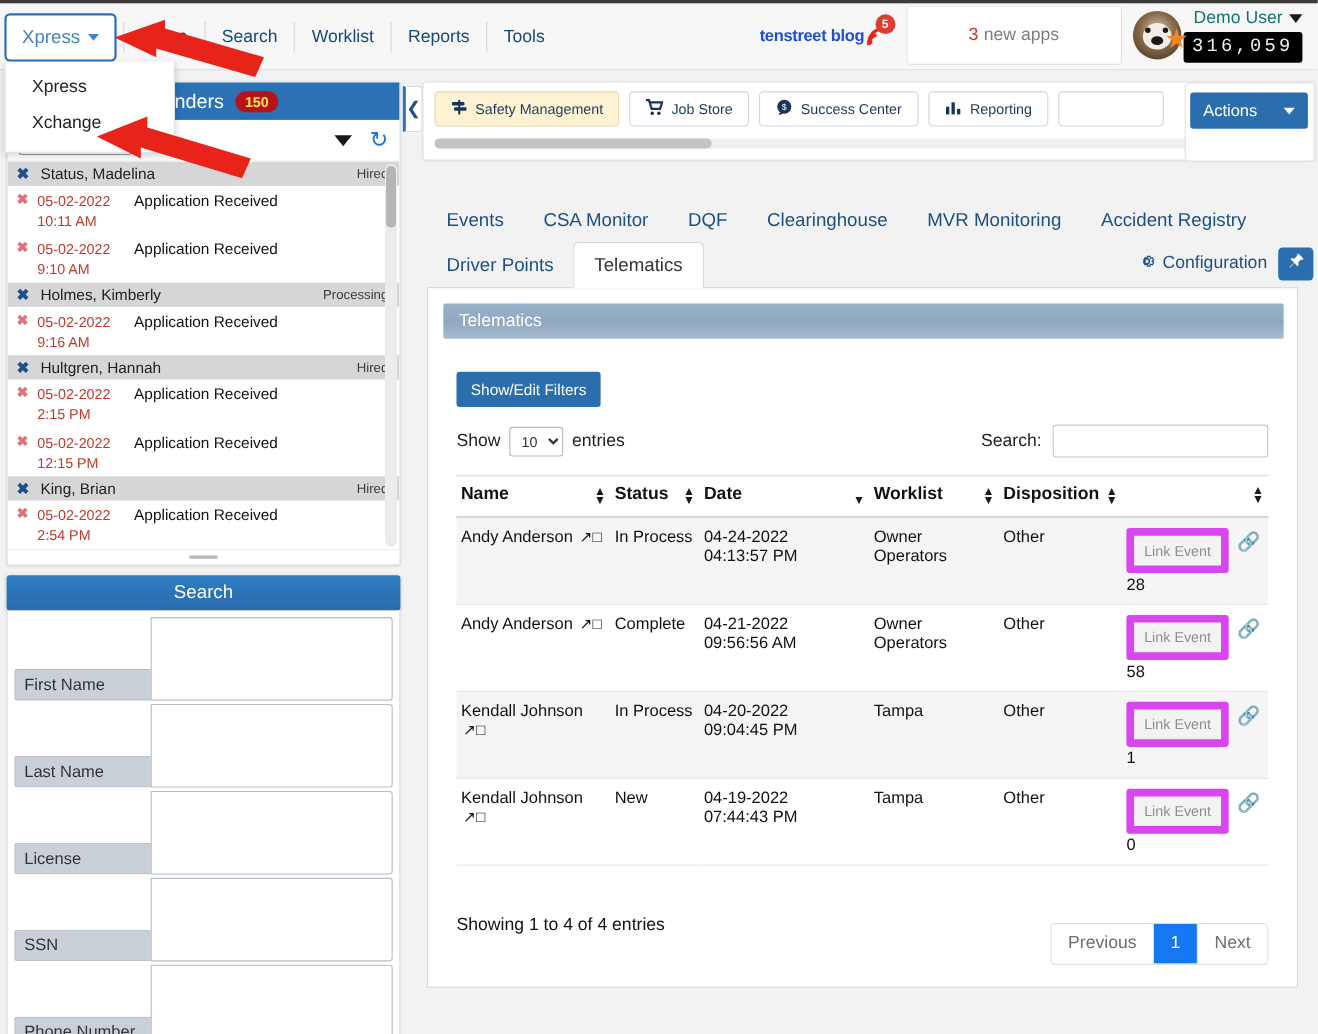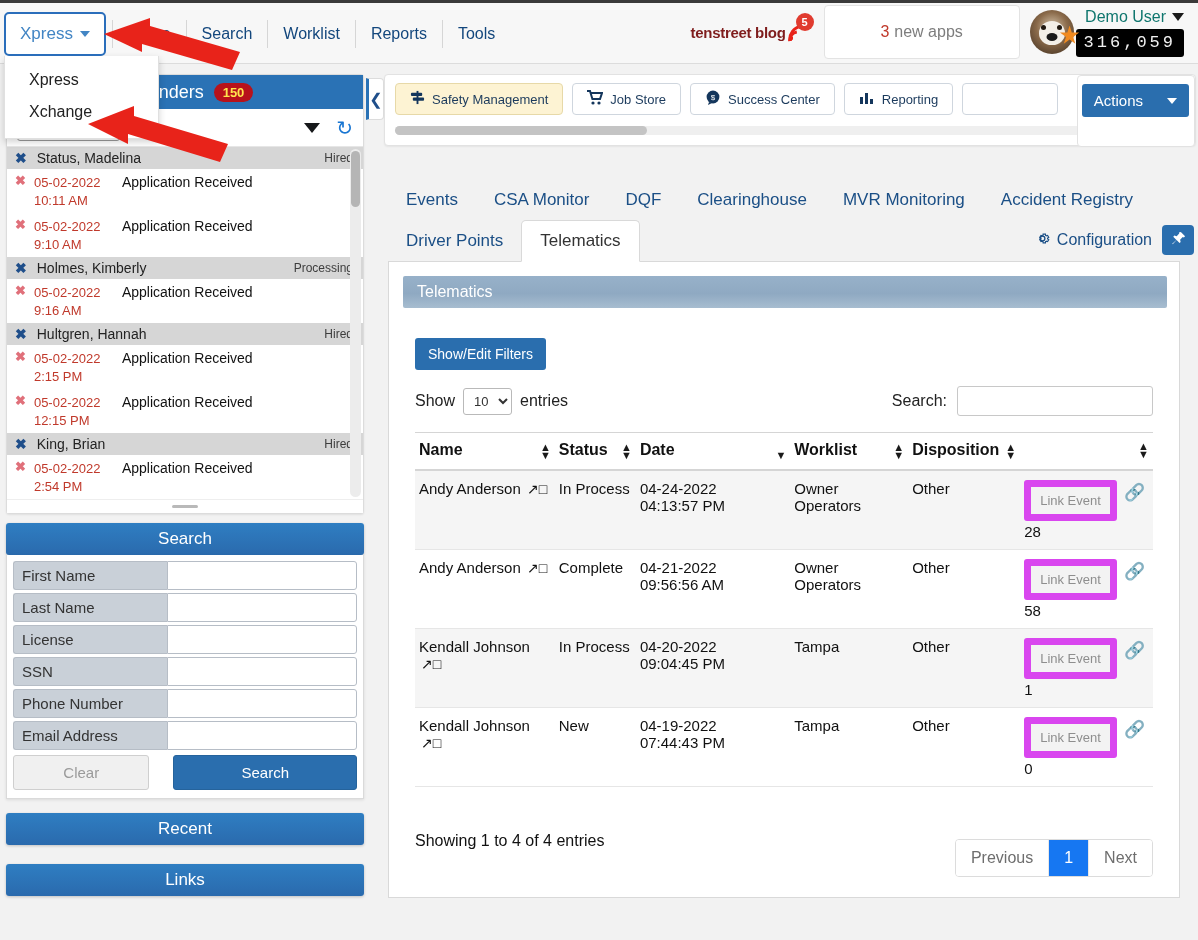--- a/index.html
+++ b/index.html
@@ -45,21 +45,21 @@
     border: 1px solid #e0e0e0; border-top: none; box-shadow: 0 3px 7px rgba(0,0,0,.18);
     z-index: 35; padding: 8px 0 10px 0;
   }
   .xpress-menu .mi {
     padding: 7px 24px; font-size: 16px; color: #222;
   }
 
   
   .nav-right { position: absolute; right: 0; top: 0; height: 64px; display: flex; align-items: center; }
   .blog-wrap { position: relative; margin-right: 16px; display: flex; align-items: center; }
-  .blog-text { font-size: 15px; color: #7f1d1d; font-weight: bold; letter-spacing: -.3px; }
+  .blog-text { font-size: 15px; color: #1d4ed8; font-weight: bold; letter-spacing: -.3px; }
   .rss {
     display: inline-block; margin-left: 2px; position: relative; width: 20px; height: 18px;
   }
   .rss svg { position: absolute; top: 2px; left: 0; }
   .blog-badge {
     position: absolute; top: -10px; right: -6px; background: #e03b2f; color: #fff;
     font-size: 11px; border-radius: 50%; width: 18px; height: 18px;
     display: flex; align-items: center; justify-content: center; font-weight: bold;
   }
   .newapps {
@@ -159,22 +159,22 @@
     background: linear-gradient(180deg,#2f7ec2 0%, #2a6aad 100%);
     display: flex; align-items: center; justify-content: center; font-size: 17px;
     box-shadow: 0 1px 3px rgba(0,0,0,.2);
   }
   .search-card {
     margin: 0 6px; background: #fff; border: 1px solid #dadada; border-top: none;
     padding: 6px 6px 8px 6px; box-shadow: 0 1px 3px rgba(0,0,0,.1);
   }
   .f-row { display: flex; margin-bottom: 3px; }
   .f-lbl {
-    width: 154px; background: #c9d0d8; border: 1px solid #b6bdc6; border-right: none;
-    font-size: 15px; color: #333; padding: 5px 8px; border-radius: 3px 0 0 3px;
+    width: 124px; background: #c9d0d8; border: 1px solid #b6bdc6; border-right: none;
+    font-size: 15px; color: #333; padding: 5px 8px; border-radius: 3px 0 0 3px; margin-top: 47px;
   }
   .f-inp {
     flex: 1; border: 1px solid #b6bdc6; border-radius: 0 3px 3px 0;
     padding: 5px 7px; font-size: 14px; outline: none; background: #fff; min-width: 0;
   }
   .btn-row { display: flex; gap: 24px; margin-top: 5px; align-items: flex-end; }
   .btn-clear {
     flex: 1; background: #f0f0f0; border: 1px solid #cfcfcf; border-radius: 3px;
     color: #9a9a9a; font-size: 15px; padding: 8px 0; text-align: center;
   }

